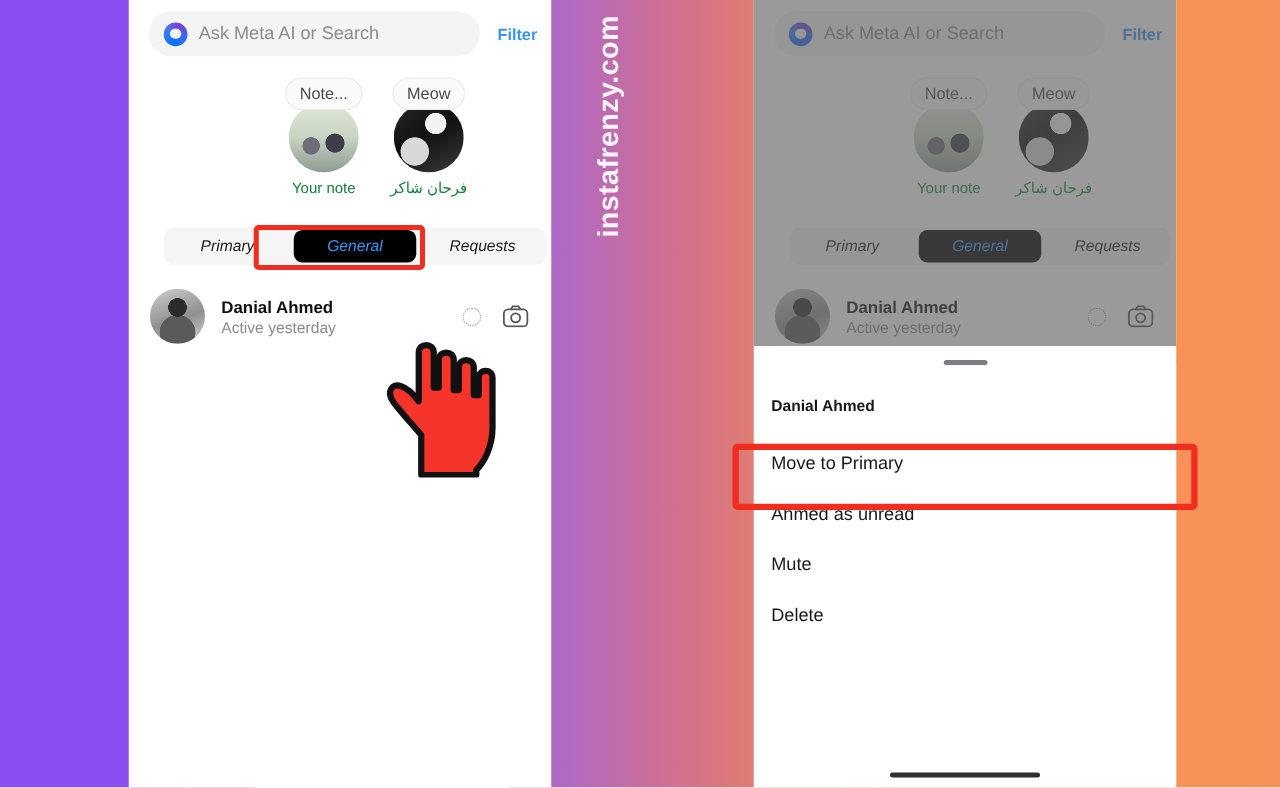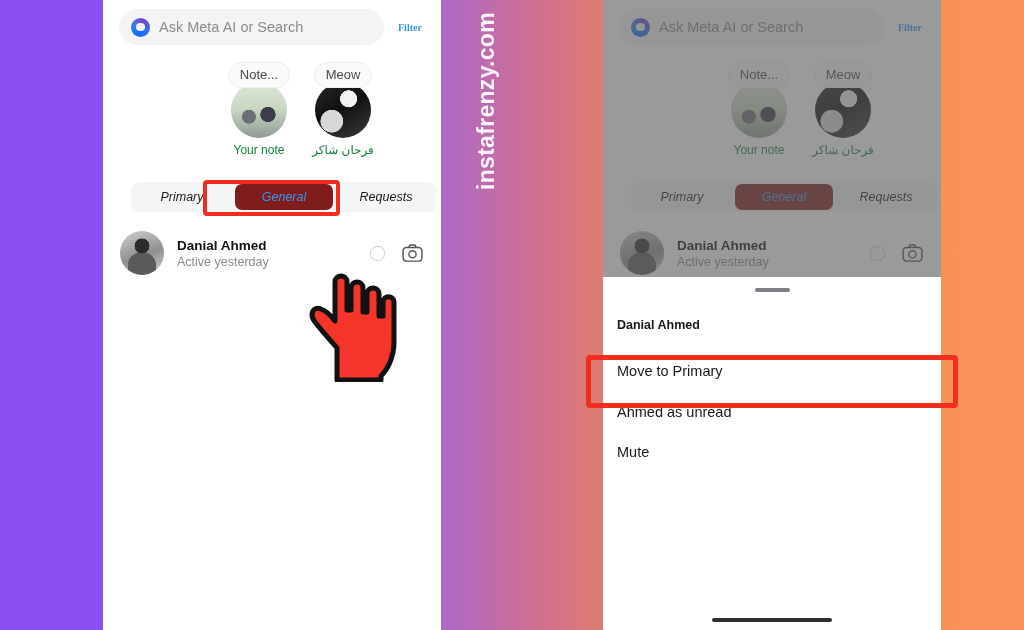--- a/index.html
+++ b/index.html
@@ -65,22 +65,22 @@
   .meta-ring::after {
     content: ""; position: absolute;
     left: 5.2px; top: 5.2px; width: 8.6px; height: 8.6px;
     border-radius: 50%; background: #f4f4f5;
   }
   .search-ph {
     margin-left: 9px; font-size: 14.5px; color: #8b8b90;
     white-space: nowrap;
   }
   .filter-link {
-    margin-left: 14px; font-size: 10px;
-    color: #3797f0; font-weight: bold; font-family: Liberation Serif, serif;
+    margin-left: 14px; font-size: 13px;
+    color: #3797f0; font-weight: bold;
   }
 
   
   .notes { position: absolute; left: 0; top: 62px; width: 338px; height: 112px; }
   .note { position: absolute; width: 96px; text-align: center; }
   .note-1 { left: 108px; }
   .note-2 { left: 192px; }
   .bubble {
     display: inline-block;
     background: #fafafa;
@@ -117,21 +117,21 @@
     position: absolute; left: 28px; top: 182px;
     width: 306px; height: 30px;
     background: #f5f5f6; border-radius: 9px;
     display: flex; align-items: center; font-style: italic;
   }
   .tab {
     flex: 1; height: 26px; margin: 0 2px;
     display: flex; align-items: center; justify-content: center;
     font-size: 12.5px; color: #1b1b1f; border-radius: 7px;
   }
-  .tab.sel { background: #7f1d1d; color: #3797f0; }
+  .tab.sel { background: #000000; color: #3797f0; }
 
   
   .chatrow {
     position: absolute; left: 0; top: 226px;
     width: 338px; height: 54px;
     display: flex; align-items: center;
   }
   .chat-av {
     margin-left: 17px;
     width: 44px; height: 44px; border-radius: 50%;
@@ -313,20 +313,21 @@
       <div class="dim-scrim"></div>
     </div>
 
     <div class="sheet">
       <div class="sheet-handle"></div>
       <div class="sheet-title">Danial Ahmed</div>
       <div id="sheet-items">
         <div class="sheet-item">Move to Primary</div>
         <div class="sheet-item">Ahmed as unread</div>
         <div class="sheet-item">Mute</div>
+        <div class="sheet-item">Delete</div>
       </div>
       <div class="home-bar"></div>
     </div>
   </div>
 
   <div class="redbox" id="redbox-general"></div>
   <div class="redbox" id="redbox-move"></div>
 
 </div>
 

